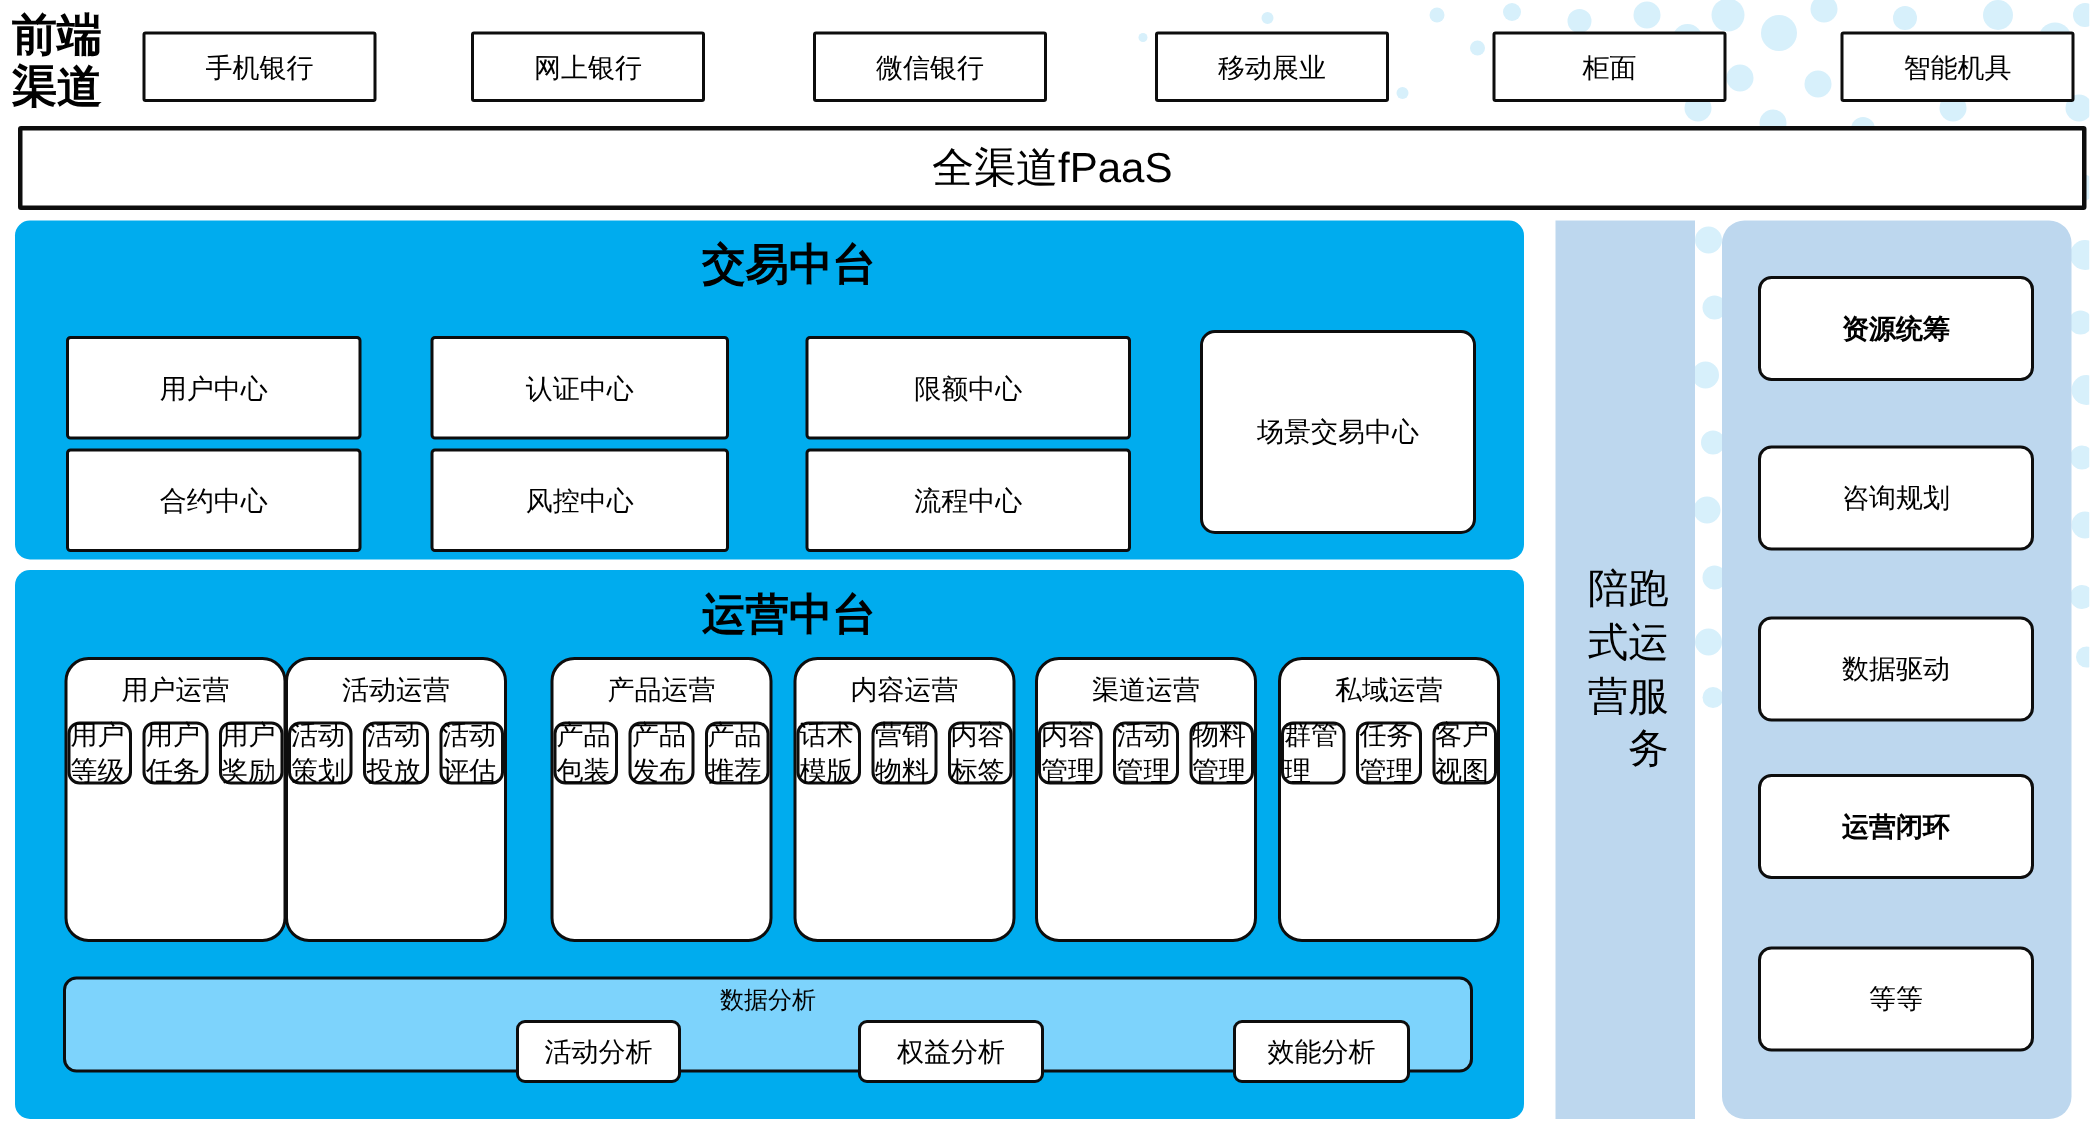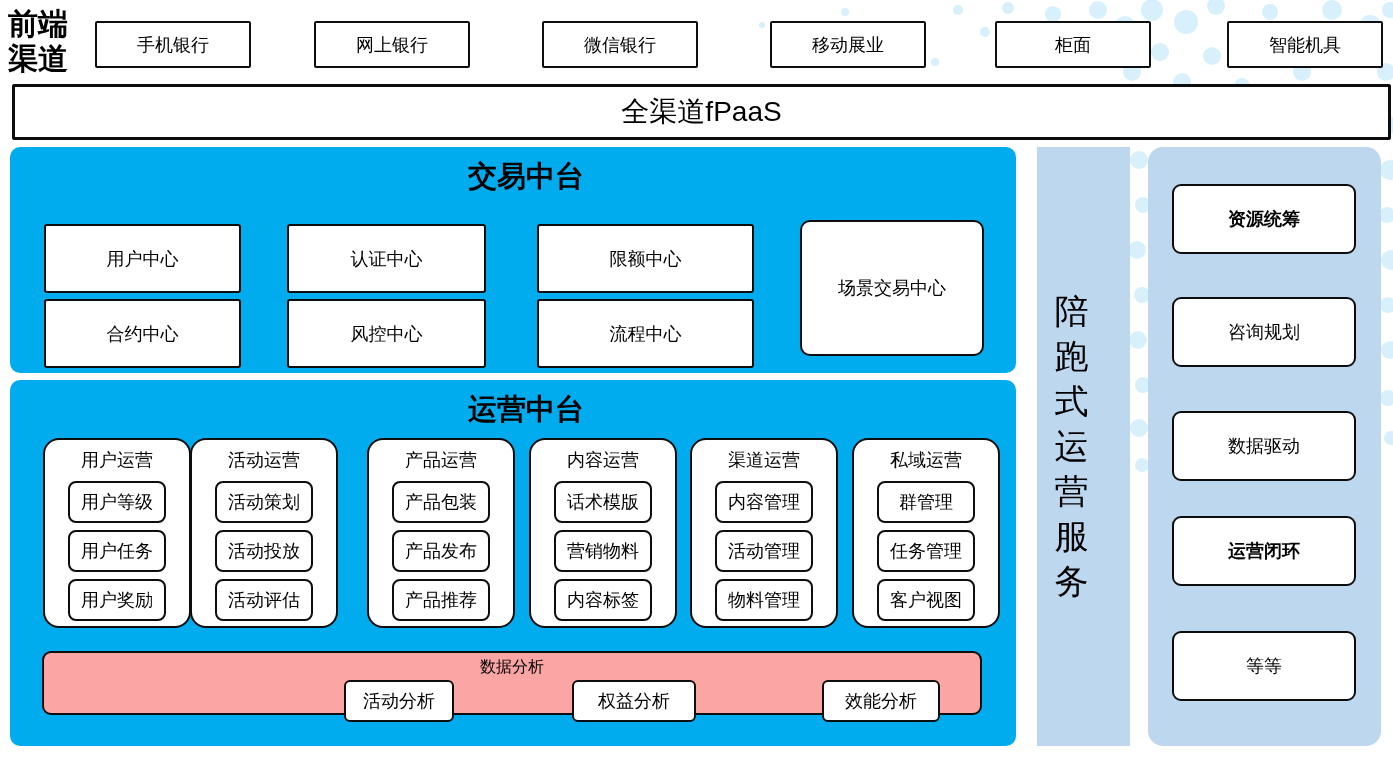--- a/index.html
+++ b/index.html
@@ -37,35 +37,35 @@
   .t-c1{left:34px;width:197px}.t-c2{left:277px;width:199px}.t-c3{left:527px;width:217px}
   .t-r1{top:77px}.t-r2{top:152px}
   .scene{position:absolute;left:790px;top:73px;width:184px;height:136px;
     border-radius:10px;font-size:18px;}
 
   
   .gcard{position:absolute;top:58px;width:148px;height:190px;background:#fff;
     border:2.5px solid #0d0d0d;border-radius:16px;box-sizing:border-box;z-index:2;}
   .g0{left:33px}.g1{left:180px}.g2{left:357px}.g3{left:519px}.g4{left:680px}.g5{left:842px}
   .gtitle{margin-top:8px;text-align:center;font-size:18px;}
-  .gitems{display:flex;flex-direction:column;align-items:center;gap:7px;margin-top:9px;}
+  .gitems{display:flex;flex-direction:row;align-items:center;gap:7px;margin-top:9px;}
   .gitem{width:98px;height:42px;background:#fff;border:2px solid #0d0d0d;border-radius:8px;
     box-sizing:border-box;display:flex;align-items:center;justify-content:center;font-size:18px;}
 
   
-  .analytics{position:absolute;left:32px;top:271px;width:940px;height:64px;background:#fca5a5;
+  .analytics{position:absolute;left:32px;top:271px;width:940px;height:64px;background:#7dd3fc;
     border:2px solid #0d0d0d;border-radius:9px;box-sizing:border-box;}
   .an-title{text-align:center;font-size:16px;margin-top:4px;}
   .an-item{position:absolute;top:27px;height:42px;border-radius:6px;font-size:18px;}
   .a0{left:58px;width:122px}.a1{left:300px;width:110px}.a2{left:528px;width:124px}.a3{left:778px;width:118px}
 
   
   .companion{position:absolute;left:1037px;top:147px;width:93px;height:599px;z-index:1;
     background:#bdd7ee;display:flex;align-items:center;justify-content:center;}
-  .companion span{display:block;width:58px;font-size:34px;line-height:1.32;text-align:left;}
+  .companion span{display:block;width:58px;font-size:27px;line-height:1.32;text-align:right;}
 
   
   .rpanel{position:absolute;left:1148px;top:147px;width:233px;height:599px;z-index:1;
     background:#bdd7ee;border-radius:15px;}
   .rbox{position:absolute;left:24px;width:184px;height:70px;border-width:2.5px;
     border-radius:9px;font-size:18px;}
   .r0{top:37px}.r1{top:150px}.r2{top:264px}.r3{top:369px}.r4{top:484px}
   .bold{font-weight:bold;}
 </style>
 </head>

